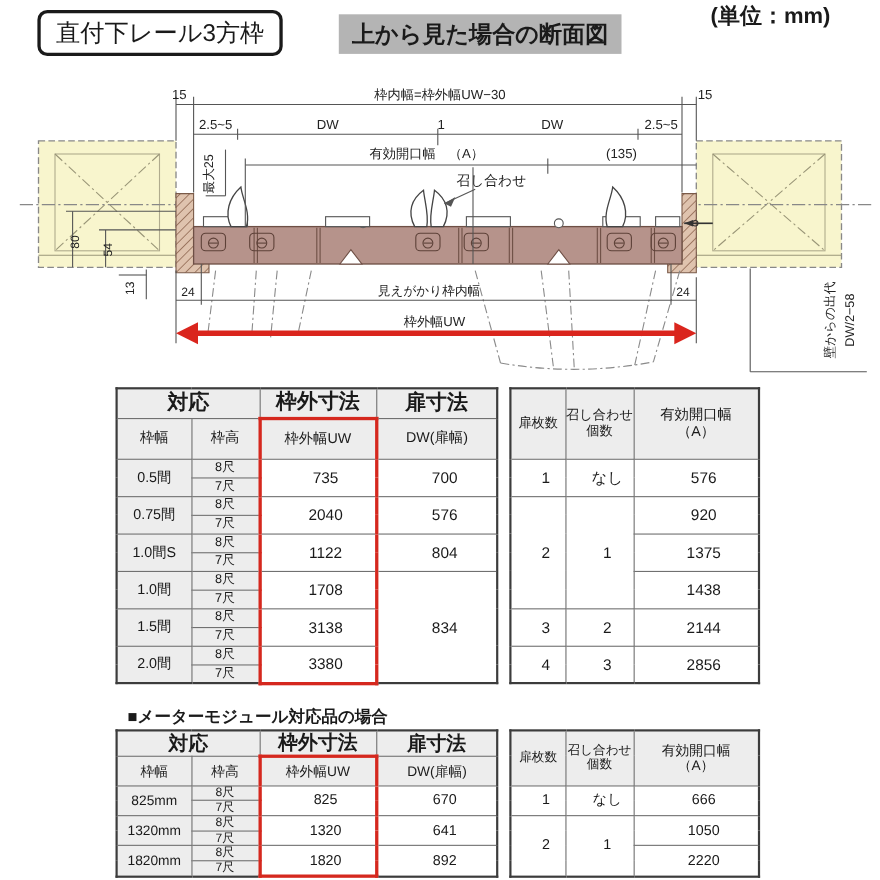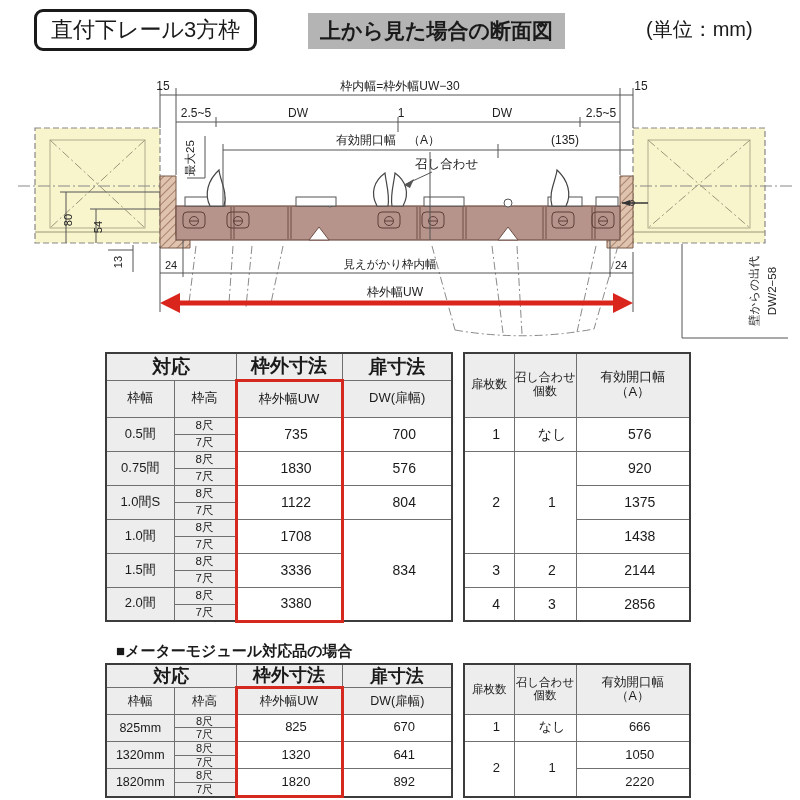--- a/index.html
+++ b/index.html
@@ -3,21 +3,21 @@
 <meta charset="utf-8">
 <style>
   html,body{margin:0;padding:0;background:#fff;}
   body{width:800px;height:800px;position:relative;overflow:hidden;
        font-family:"Liberation Sans","DejaVu Sans",sans-serif;color:#1a1a1a;}
   .abs{position:absolute;}
   .badge-left{left:34px;top:9px;border:3px solid #1a1a1a;border-radius:9px;
       padding:3px 14px;font-size:22px;font-weight:normal;background:#fff;white-space:nowrap;}
   .badge-center{left:308px;top:13px;background:#b4b4b4;padding:4px 12px;
       font-size:21px;font-weight:bold;white-space:nowrap;}
-  .unit{left:646px;top:16px;font-size:20px;font-weight:normal;white-space:nowrap;}
+  .unit{left:646px;top:1px;font-size:20px;font-weight:bold;white-space:nowrap;}
   .module-title{left:116px;top:642px;font-size:15px;font-weight:bold;}
   svg{position:absolute;left:0;top:0;}
   svg text{fill:#222;font-family:"Liberation Sans","DejaVu Sans",sans-serif;}
 
   table{border-collapse:collapse;table-layout:fixed;position:absolute;}
   th,td{border:1px solid #707070;text-align:center;vertical-align:middle;
         padding:0;font-weight:normal;white-space:pre-line;line-height:1.15;}
   .lab{background:#ededed;}
   .val{background:#fff;padding-left:14px;}
   .gap{border:none;background:#fff;}
@@ -263,21 +263,21 @@
     <td class="val" rowspan="2">なし</td>
     <td class="val br" rowspan="2">576</td>
   </tr>
   <tr class="sub">
         <td class="lab shaku">7尺</td>
       </tr>
 
   <tr class="sub">
     <td class="lab bl" rowspan="2">0.75間</td>
     <td class="lab shaku">8尺</td>
-    <td class="val red-l red-r" rowspan="2">1830</td>
+    <td class="val red-l red-r" rowspan="2">2040</td>
     <td class="val br" rowspan="2">576</td>
     <td class="val bl" rowspan="6">2</td>
     <td class="val" rowspan="6">1</td>
     <td class="val br" rowspan="2">920</td>
   </tr>
   <tr class="sub">
         <td class="lab shaku">7尺</td>
       </tr>
 
   <tr class="sub">
@@ -298,21 +298,21 @@
     <td class="val br bb" rowspan="6">834</td>
     <td class="val br" rowspan="2">1438</td>
   </tr>
   <tr class="sub">
         <td class="lab shaku">7尺</td>
       </tr>
 
   <tr class="sub">
     <td class="lab bl" rowspan="2">1.5間</td>
     <td class="lab shaku">8尺</td>
-    <td class="val red-l red-r" rowspan="2">3336</td>
+    <td class="val red-l red-r" rowspan="2">3138</td>
     <td class="val bl" rowspan="2">3</td>
     <td class="val" rowspan="2">2</td>
     <td class="val br" rowspan="2">2144</td>
   </tr>
   <tr class="sub">
         <td class="lab shaku">7尺</td>
       </tr>
 
   <tr class="sub">
     <td class="lab bl bb" rowspan="2">2.0間</td>

